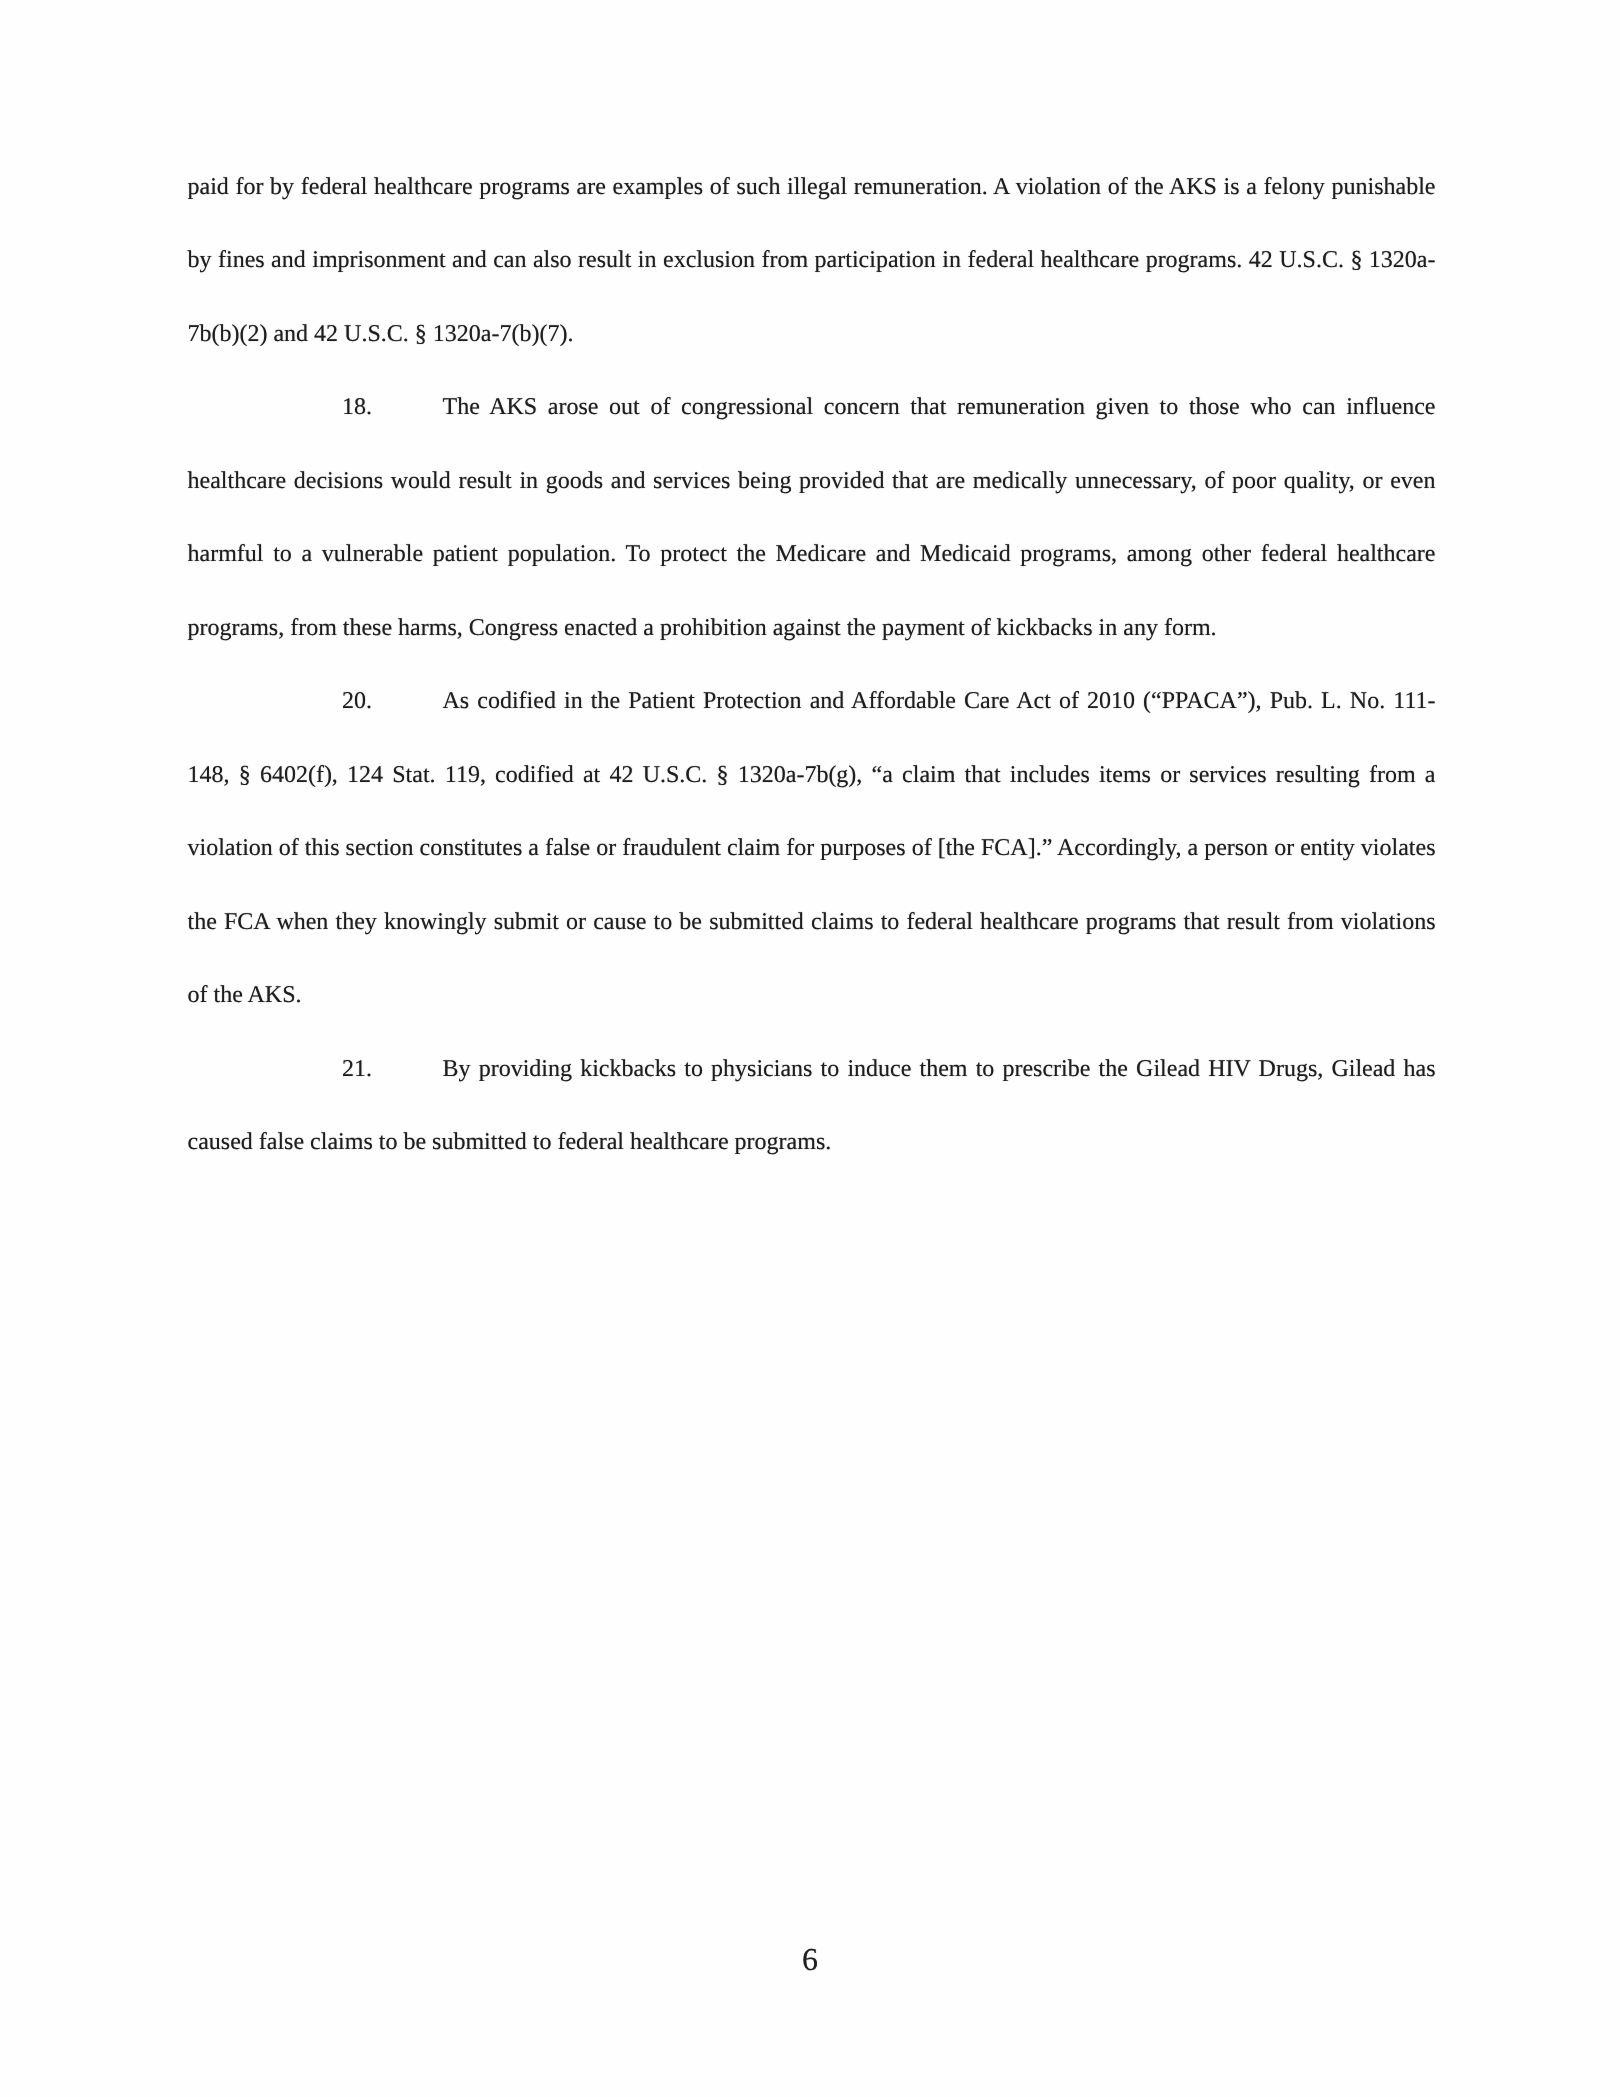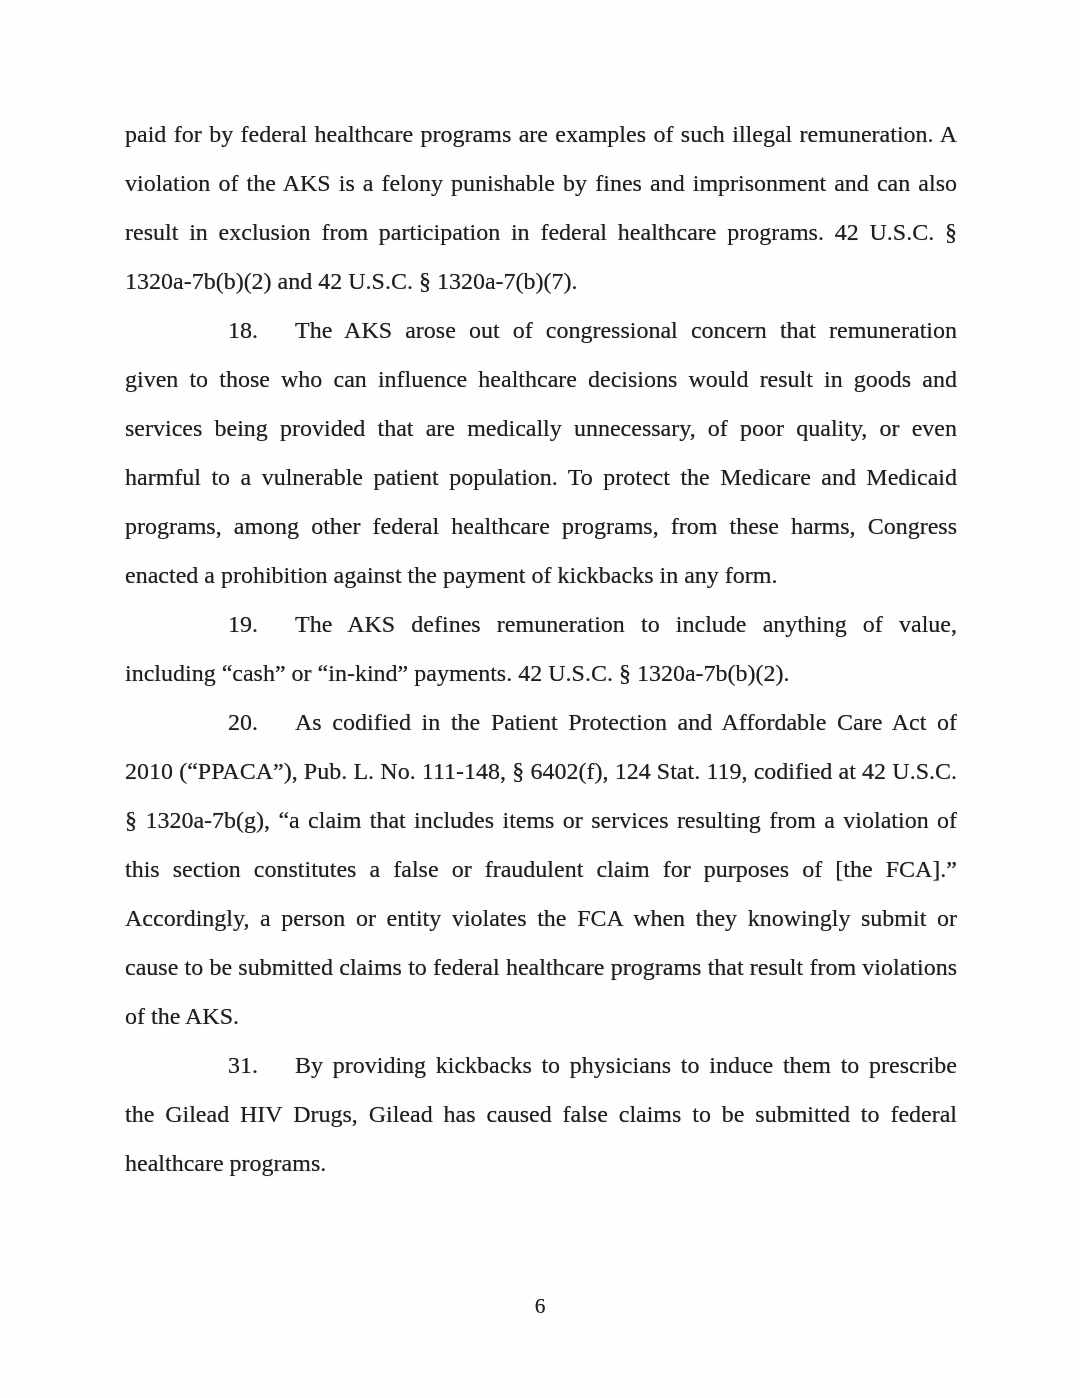--- a/index.html
+++ b/index.html
@@ -12,23 +12,23 @@
     width: 1080px;
     height: 1398px;
     background: #fefefe;
     font-family: "Liberation Serif", "DejaVu Serif", serif;
     color: #1e1e1e;
     overflow: hidden;
   }
   .text-block {
     position: absolute;
     left: 125px;
-    top: 110px;
+    top: 100px;
     width: 832px;
-    font-size: 24px;
+    font-size: 16px;
     line-height: 49px;
     text-align: justify;
     
     text-shadow: 0 0 0.7px rgba(20, 20, 20, 0.55);
   }
   p.para {
     margin: 0;
     padding: 0;
   }
   p.numbered {
@@ -55,23 +55,22 @@
 <body>
 
 <div class="page">
 
   <div class="text-block">
 
     <p class="para"><span>paid for by federal healthcare programs are examples of such illegal remuneration.  A violation of the AKS is a felony punishable by fines and imprisonment and can also result in exclusion from participation in federal healthcare programs.  42 U.S.C. § 1320a-7b(b)(2) and 42 U.S.C. § 1320a-7(b)(7).</span></p>
 
     <p class="para numbered"><span class="pnum">18.</span><span>The AKS arose out of congressional concern that remuneration given to those who can influence healthcare decisions would result in goods and services being provided that are medically unnecessary, of poor quality, or even harmful to a vulnerable patient population.  To protect the Medicare and Medicaid programs, among other federal healthcare programs, from these harms, Congress enacted a prohibition against the payment of kickbacks in any form.</span></p>
 
-    <p class="para numbered"><span class="pnum">19.</span><span>The AKS defines remuneration to include anything of value, including “cash” or “in-kind” payments. 42 U.S.C. § 1320a-7b(b)(2).</span></p>
 
     <p class="para numbered"><span class="pnum">20.</span><span>As codified in the Patient Protection and Affordable Care Act of 2010 (“PPACA”), Pub. L. No. 111-148, § 6402(f), 124 Stat. 119, codified at 42 U.S.C. § 1320a-7b(g), “a claim that includes items or services resulting from a violation of this section constitutes a false or fraudulent claim for purposes of [the FCA].”  Accordingly, a person or entity violates the FCA when they knowingly submit or cause to be submitted claims to federal healthcare programs that result from violations of the AKS.</span></p>
 
-    <p class="para numbered"><span class="pnum">31.</span><span>By providing kickbacks to physicians to induce them to prescribe the Gilead HIV Drugs, Gilead has caused false claims to be submitted to federal healthcare programs.</span></p>
+    <p class="para numbered"><span class="pnum">21.</span><span>By providing kickbacks to physicians to induce them to prescribe the Gilead HIV Drugs, Gilead has caused false claims to be submitted to federal healthcare programs.</span></p>
 
   </div>
 
   <div class="page-number">6</div>
 
 </div>
 
 </body></html>

